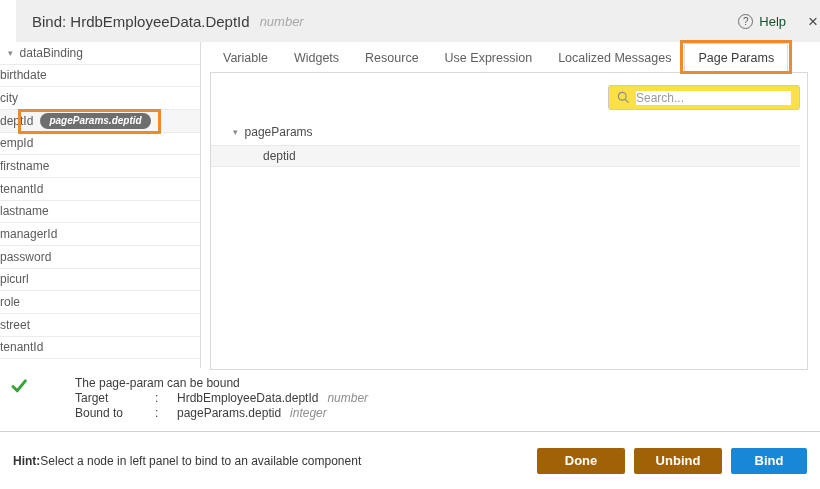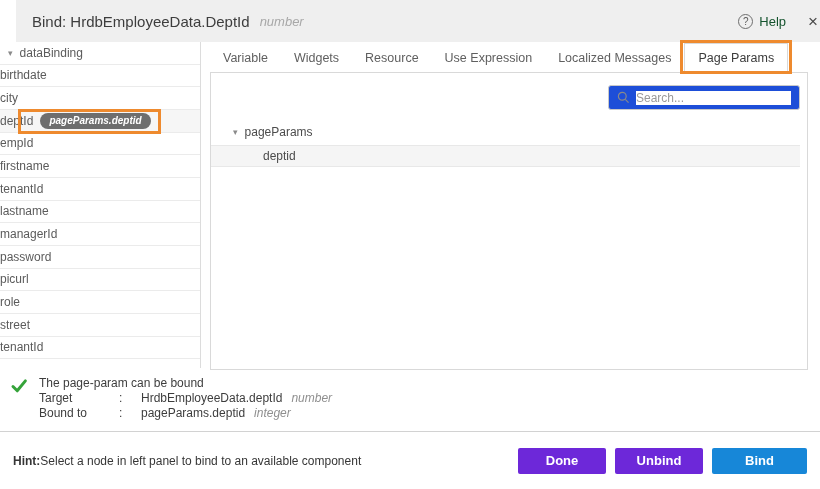--- a/index.html
+++ b/index.html
@@ -73,21 +73,21 @@
   }
 
   
   .panel {
     position: absolute; top: 72px; left: 210px; width: 598px; height: 298px;
     border: 1px solid #d9d9d9; background: #ffffff;
   }
   .search-box {
     position: absolute; top: 12px; right: 7px; width: 192px; height: 25px;
     border: 1px solid #c9c9c9; border-radius: 3px;
-    display: flex; align-items: center; padding: 0 8px; background: #1d4ed8;
+    display: flex; align-items: center; padding: 0 8px; background: #fde047;
   }
   .search-box svg { flex: 0 0 auto; margin-right: 6px; }
   .search-box input {
     border: none; outline: none; width: 100%;
     font-family: "Liberation Sans", sans-serif; font-size: 12px; color: #444;
   }
   .search-box input::placeholder { color: #9a9a9a; }
 
   .ptree { margin-top: 50px; }
   .ptree-root {
@@ -97,21 +97,21 @@
   .ptree-child {
     margin-top: 4px; margin-right: 7px; height: 22px; line-height: 20px;
     padding-left: 52px; font-size: 12px; color: #4c4c4c;
     background: #f5f5f5; border-top: 1px solid #e8e8e8; border-bottom: 1px solid #e8e8e8;
     cursor: pointer;
   }
 
   
   .status {
     position: absolute; top: 376px; left: 10px; right: 10px;
-    display: flex; align-items: flex-start;
+    display: flex; align-items: flex-start; gap: 36px;
   }
   .check-wrap { margin-top: 1px; margin-right: 11px; }
   .status-lines { font-size: 12px; color: #3d3d3d; line-height: 15.2px; }
   .status-row { display: flex; }
   .s-label { width: 80px; }
   .s-colon { width: 22px; }
   .s-type { font-style: italic; color: #8f8f8f; margin-left: 9px; }
 
   
   .divider { position: absolute; top: 431px; left: 0; right: 0; border-top: 1px solid #d2d2d2; }
@@ -120,22 +120,22 @@
     display: flex; align-items: center; padding: 0 13px;
   }
   .hint { font-size: 12px; color: #363636; }
   .hint b { font-weight: 600; }
   .btns { margin-left: auto; display: flex; gap: 9px; }
   .btn {
     height: 26px; border: none; border-radius: 2px;
     color: #ffffff; font-family: "Liberation Sans", sans-serif;
     font-size: 13px; font-weight: 600; cursor: pointer;
   }
-  .btn.gray { background: #6d28d9; width: 88px; }
-  .btn.blue { background: #1787d8; width: 95px; }
+  .btn.gray { background: #a16207; width: 88px; }
+  .btn.blue { background: #1787d8; width: 76px; }
 </style>
 </head>
 <body>
 
 <div class="header">
   <span class="title">Bind: HrdbEmployeeData.DeptId</span>
   <span class="title-type">number</span>
   <div class="header-right">
     <span class="help-icon">?</span>
     <span class="help-label">Help</span>

